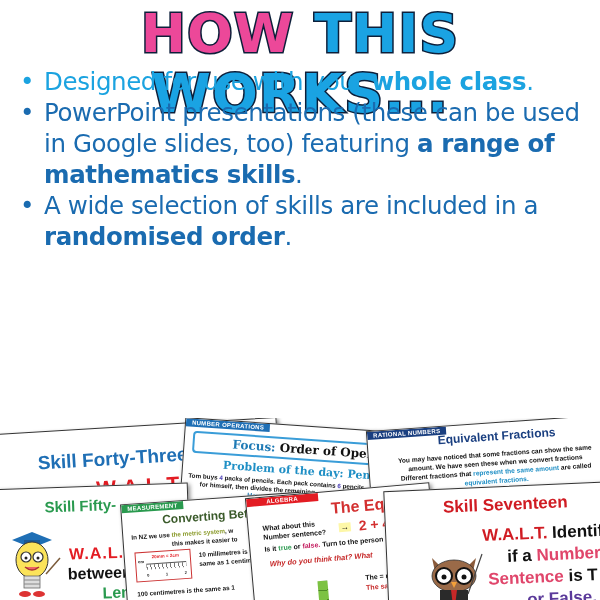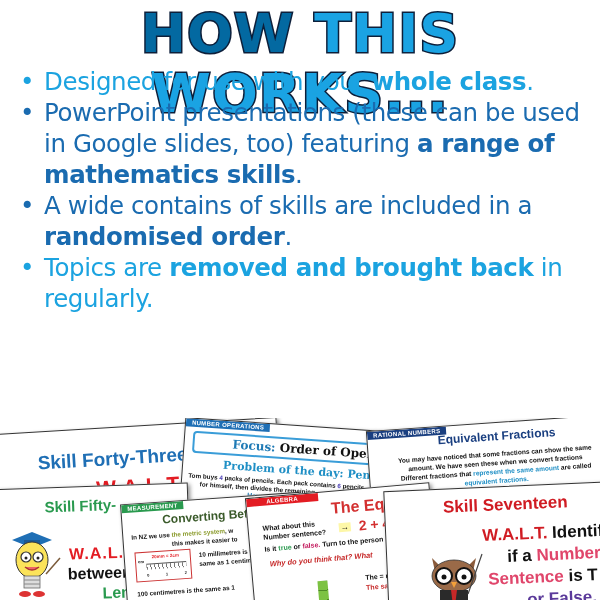--- a/index.html
+++ b/index.html
@@ -9,21 +9,21 @@
   
   .title {
     position: absolute; left: 0; top: 4px; width: 600px; height: 60px;
     text-align: center;
     font-family: "DejaVu Sans", sans-serif;
     font-weight: 900; font-size: 54px; letter-spacing: 1px;
     line-height: 60px;
     -webkit-text-stroke: 3px #0d1f3a;
     paint-order: stroke fill;
   }
-  .title .w1 { color: #0369a1; }
+  .title .w1 { color: #ec4899; }
   .title .w2 { color: #1aa3e3; }
 
   
   .bullets {
     position: absolute; left: 16px; top: 66px; width: 575px;
     list-style: none;
     font-family: "DejaVu Sans", sans-serif;
     font-size: 24.5px; line-height: 31px; letter-spacing: -0.4px;
   }
   .bullets li { position: relative; padding-left: 28px; }
@@ -128,22 +128,21 @@
 <body>
 
 <div class="title">
   <span class="w1">HOW</span>
   <span class="w2">THIS WORKS...</span>
 </div>
 
 <ul class="bullets" id="bullets">
     <li class="light"><span>Designed for use with your </span><b>whole class</b><span>.</span></li>
     <li class="dark"><span>PowerPoint presentations (these can be used in Google slides, too) featuring </span><b>a range of mathematics skills</b><span>.</span></li>
-    <li class="dark"><span>A wide contains of skills are included in a </span><b>randomised order</b><span>.</span></li>
-    <li class="light"><span>Topics are </span><b>removed and brought back</b><span> in regularly.</span></li>
+    <li class="dark"><span>A wide selection of skills are included in a </span><b>randomised order</b><span>.</span></li>
   </ul>
 
 <div class="collage">
 
   <div class="slide s1">
     <div class="hd">Skill Forty-Three</div>
     <div class="walt">W.A.L.T.</div>
     <div class="sub"><span style="color:#6a2c91">brackets</span><span> a</span></div>
   </div>
 

